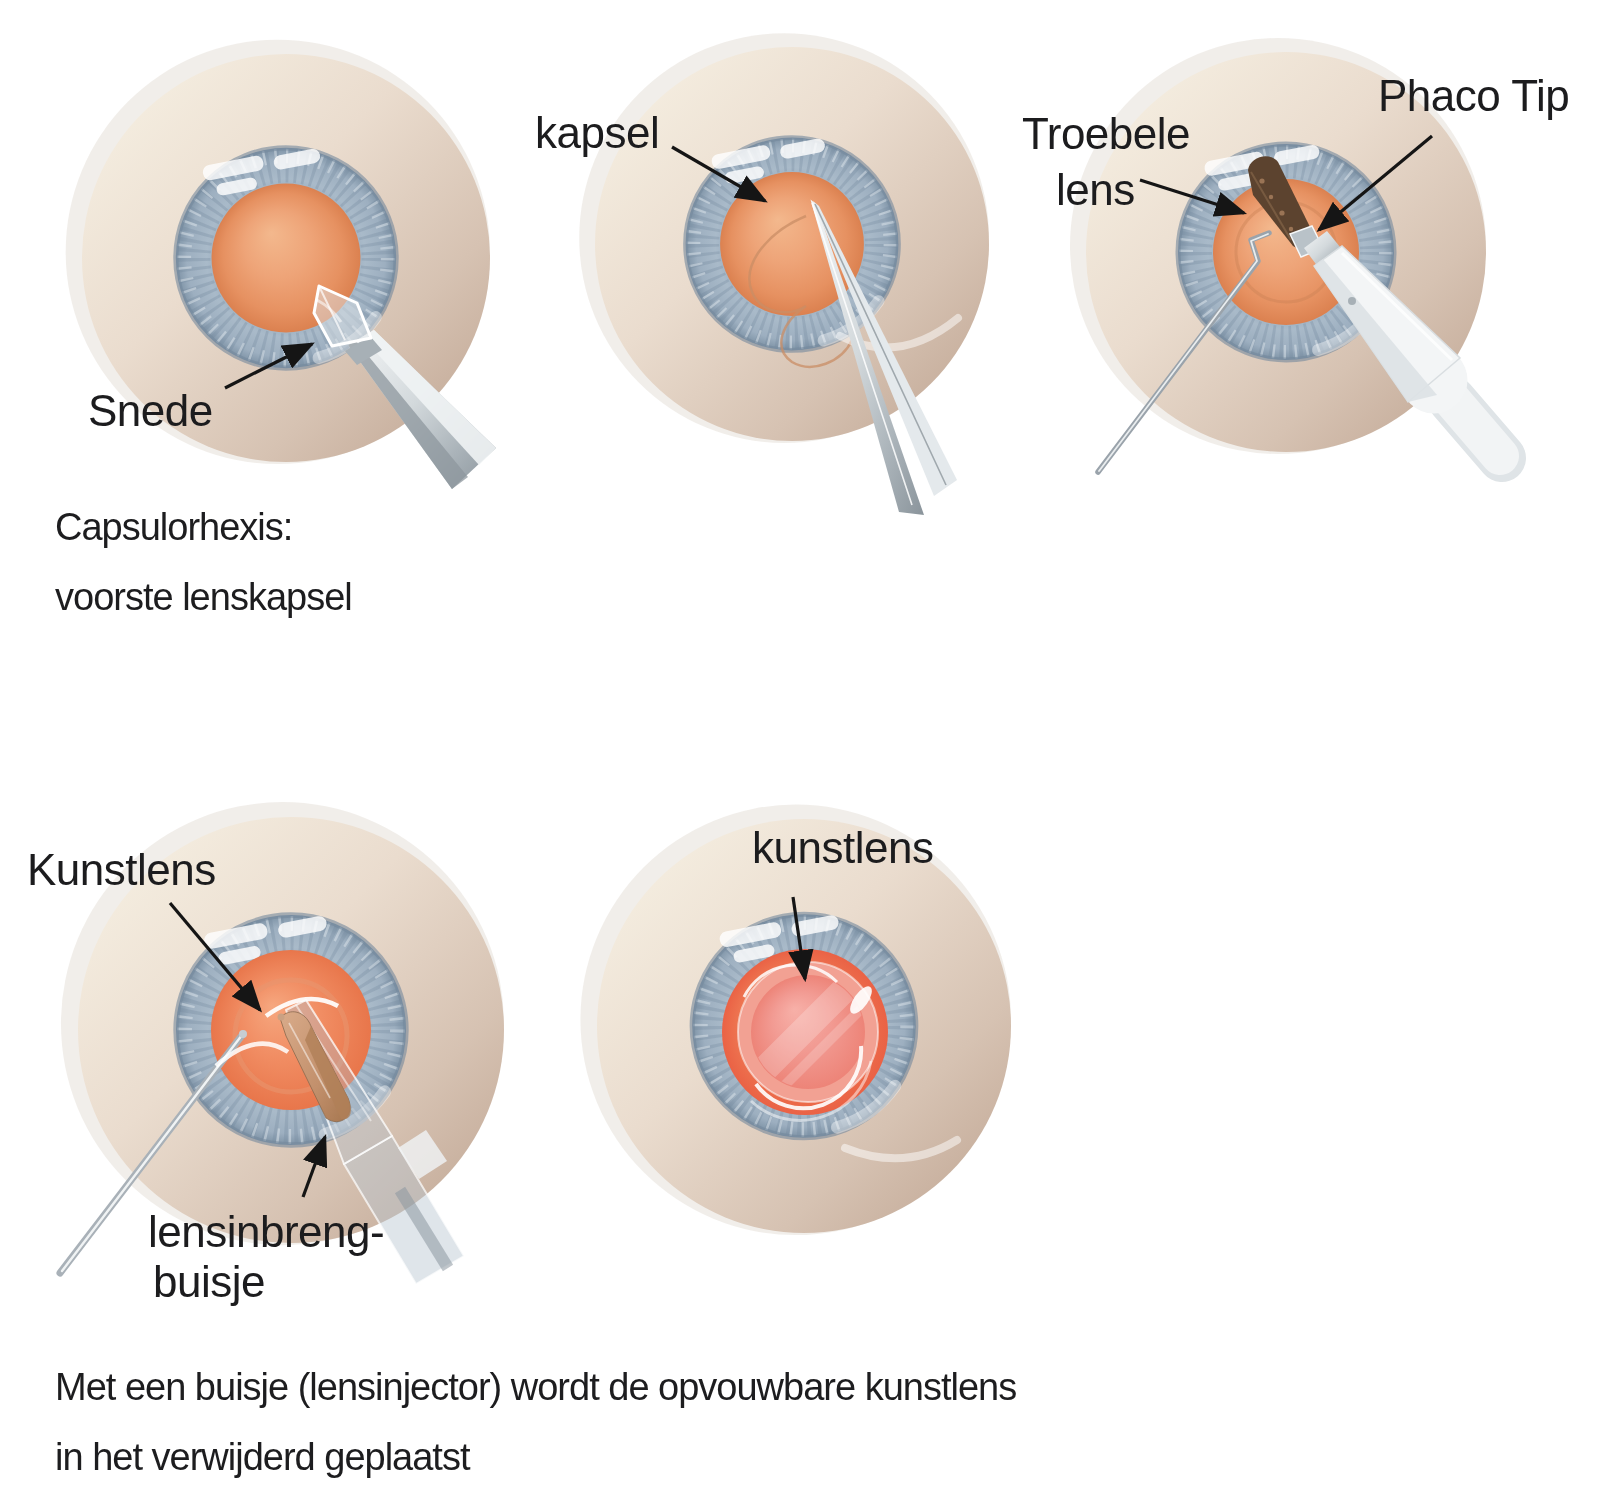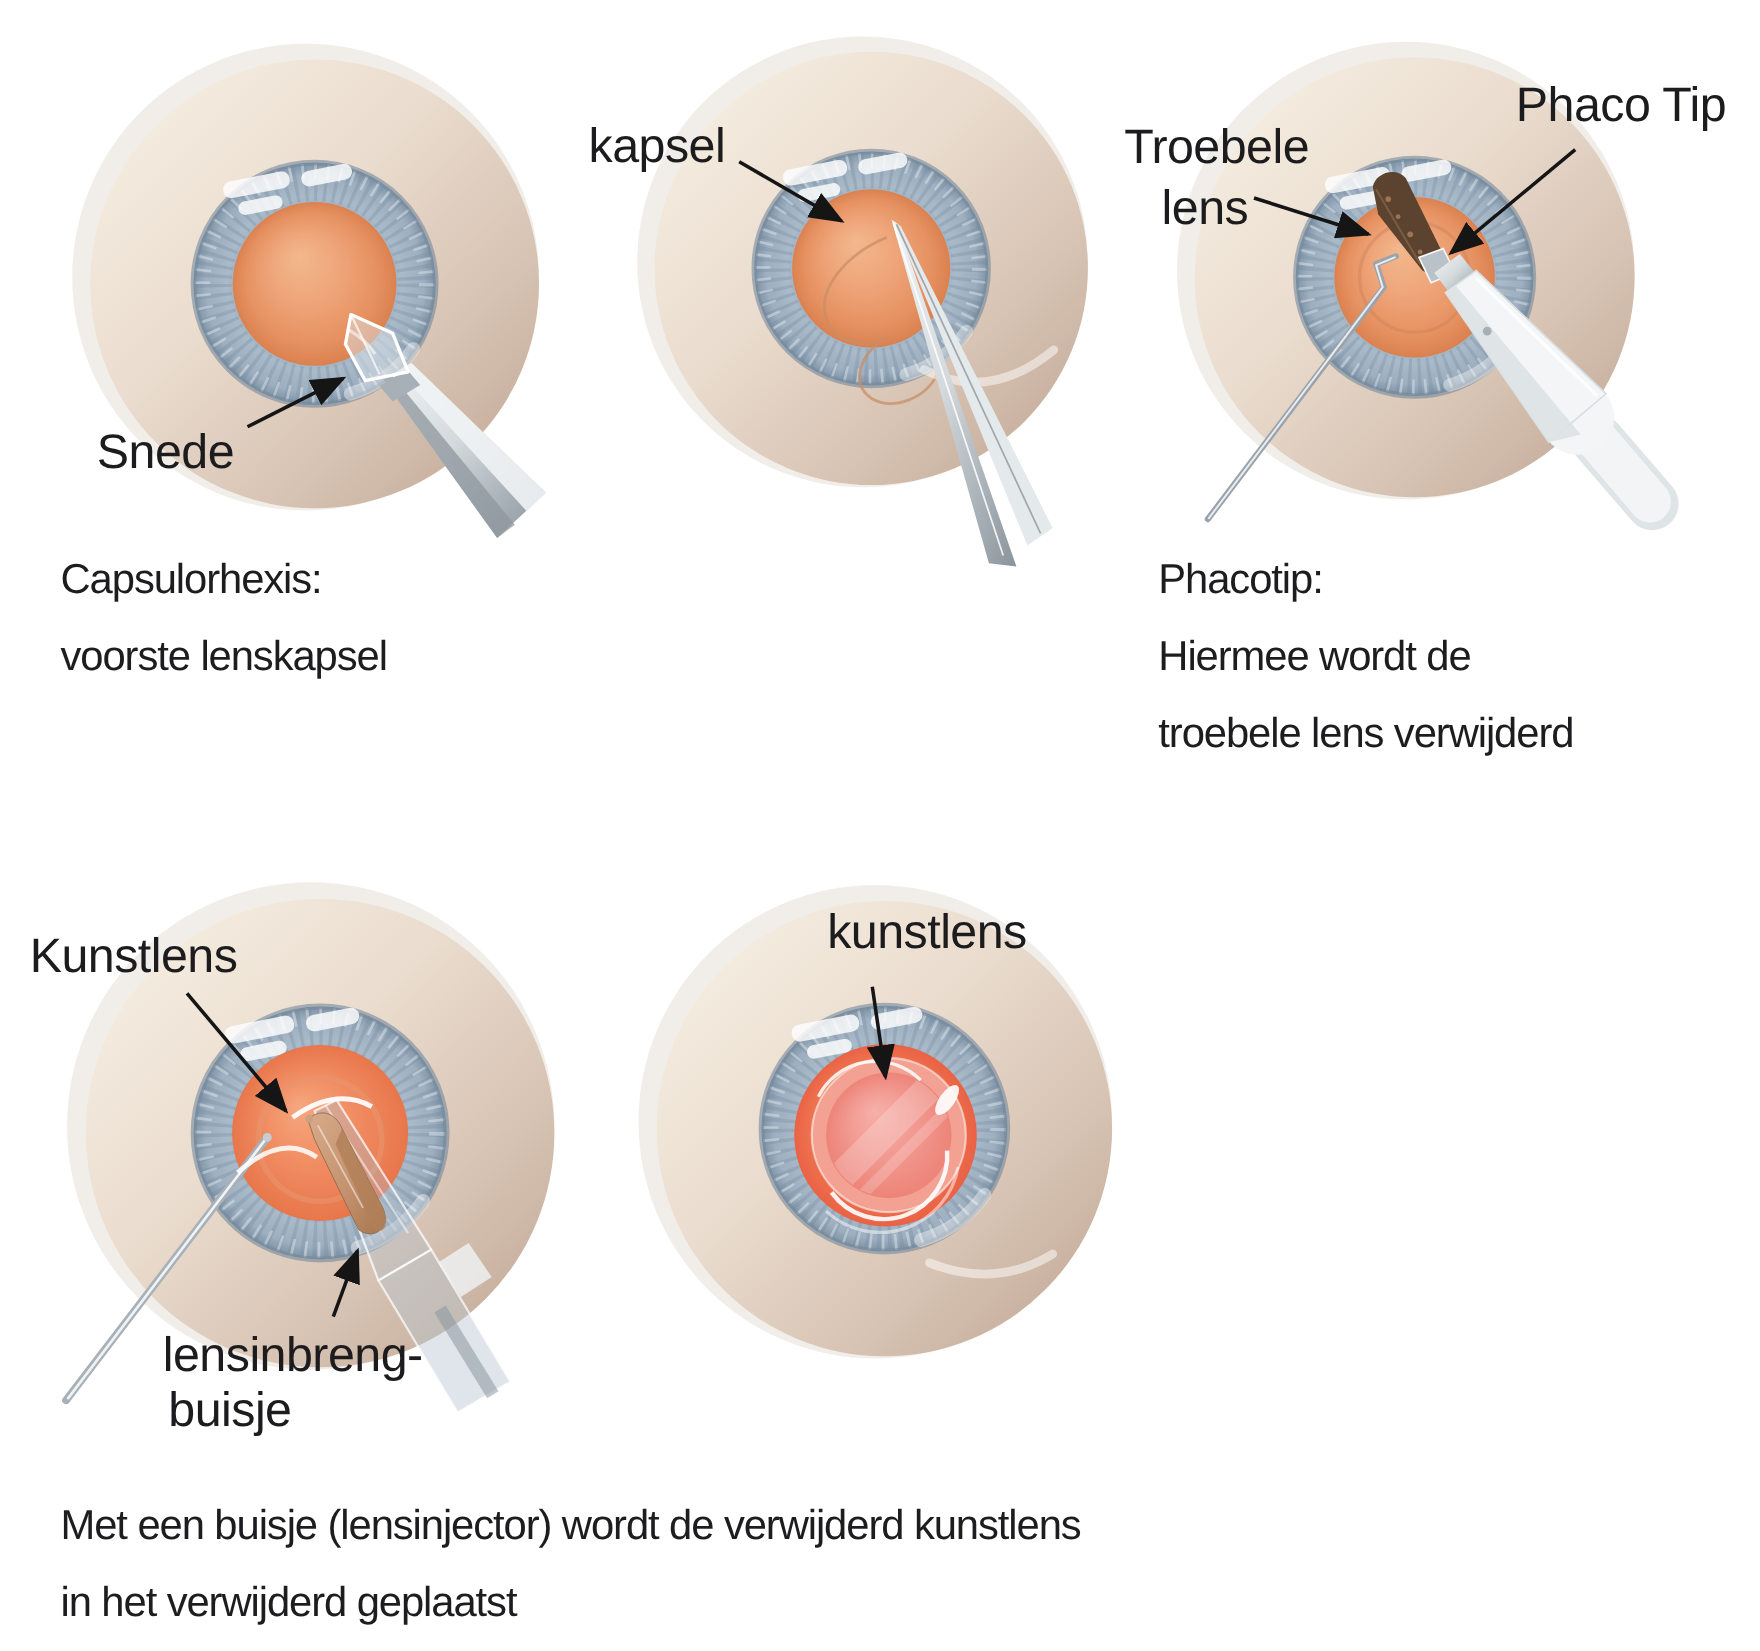--- a/index.html
+++ b/index.html
@@ -205,24 +205,19 @@
   <div class="lbl" style="left:27px;top:848px">Kunstlens</div>
   <div class="lbl" style="left:148px;top:1210px">lensinbreng-</div>
   <div class="lbl" style="left:153px;top:1260px">buisje</div>
   <div class="lbl" style="left:752px;top:826px">kunstlens</div>
 
   <div class="cap" style="left:55px;top:492px">
     <div>Capsulorhexis:</div>
     <div>voorste lenskapsel</div>
   </div>
 
-  <div class="cap" style="left:1053px;top:492px">
-    <div>Phacotip:</div>
-    <div>Hiermee wordt de</div>
-    <div>troebele lens verwijderd</div>
-  </div>
 
   <div class="cap" style="left:55px;top:1352px">
-    <div>Met een buisje (lensinjector) wordt de verwijderd kunstlens</div>
+    <div>Met een buisje (lensinjector) wordt de opvouwbare kunstlens</div>
     <div>in het verwijderd geplaatst</div>
   </div>
 
 </div>
 
 </body></html>

